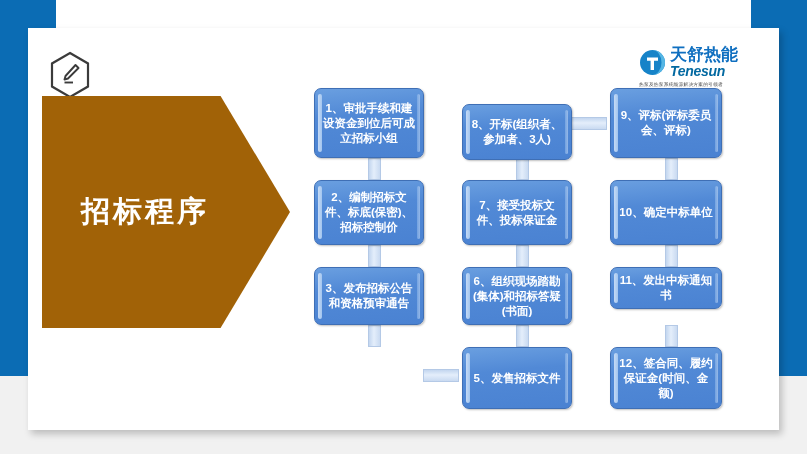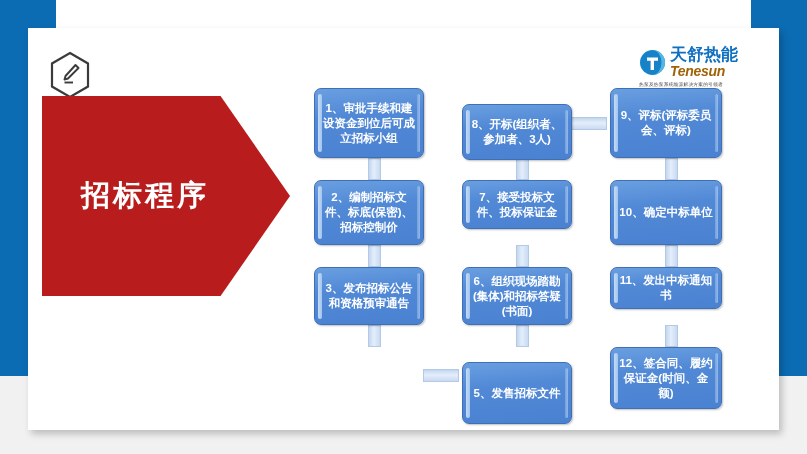--- a/index.html
+++ b/index.html
@@ -90,43 +90,43 @@
     font-size: 17px;
     font-weight: bold;
     color: #0f6fc0;
     letter-spacing: 0px;
     white-space: nowrap;
   }
   .logo-en {
     font-size: 14px;
     font-weight: bold;
     font-style: italic;
-    color: #a16207;
+    color: #0369a1;
     letter-spacing: -0.3px;
     white-space: nowrap;
     margin-top: 1px;
   }
   .logo-tagline {
     margin-top: 3px;
     font-size: 5px;
     color: #4a4a4a;
     white-space: nowrap;
     transform: scale(0.95);
     transform-origin: left top;
     letter-spacing: 0.2px;
   }
 
   
   .title-arrow {
     position: absolute;
     left: 42px;
     top: 96px;
     width: 248px;
-    height: 200px;
-    background: #b91c1c;
+    height: 232px;
+    background: #a16207;
     clip-path: polygon(0 0, 72% 0, 100% 50%, 72% 100%, 0 100%);
     display: flex;
     align-items: center;
     justify-content: center;
   }
   .title-arrow .title-text {
     color: #ffffff;
     font-size: 29px;
     font-weight: bold;
     letter-spacing: 3px;
@@ -272,27 +272,27 @@
     <div class="node" style="left:314px; top:180px; width:110px; height:65px;">
       <span class="label">2、编制招标文件、标底(保密)、招标控制价</span>
     </div>
     <div class="node" style="left:314px; top:267px; width:110px; height:58px;">
       <span class="label">3、发布招标公告和资格预审通告</span>
     </div>
 
     <div class="node" style="left:462px; top:104px;  width:110px; height:56px;">
       <span class="label">8、开标(组织者、参加者、3人)</span>
     </div>
-    <div class="node" style="left:462px; top:180px; width:110px; height:49px;">
+    <div class="node" style="left:462px; top:180px; width:110px; height:65px;">
       <span class="label">7、接受投标文件、投标保证金</span>
     </div>
     <div class="node" style="left:462px; top:267px; width:110px; height:58px;">
       <span class="label">6、组织现场踏勘(集体)和招标答疑(书面)</span>
     </div>
-    <div class="node" style="left:462px; top:362px; width:110px; height:62px;">
+    <div class="node" style="left:462px; top:347px; width:110px; height:62px;">
       <span class="label">5、发售招标文件</span>
     </div>
 
     <div class="node" style="left:610px; top:88px;  width:112px; height:70px;">
       <span class="label">9、评标(评标委员会、评标)</span>
     </div>
     <div class="node" style="left:610px; top:180px; width:112px; height:65px;">
       <span class="label">10、确定中标单位</span>
     </div>
     <div class="node" style="left:610px; top:267px; width:112px; height:42px;">

